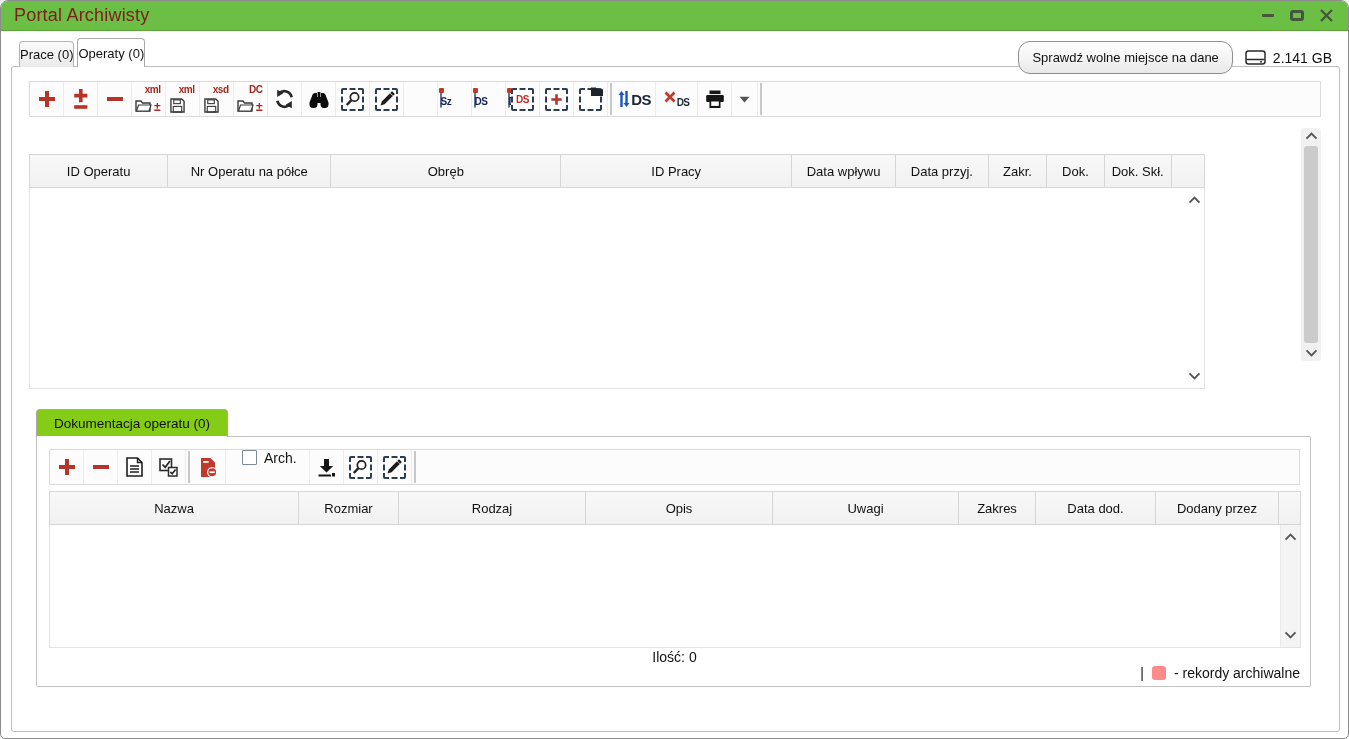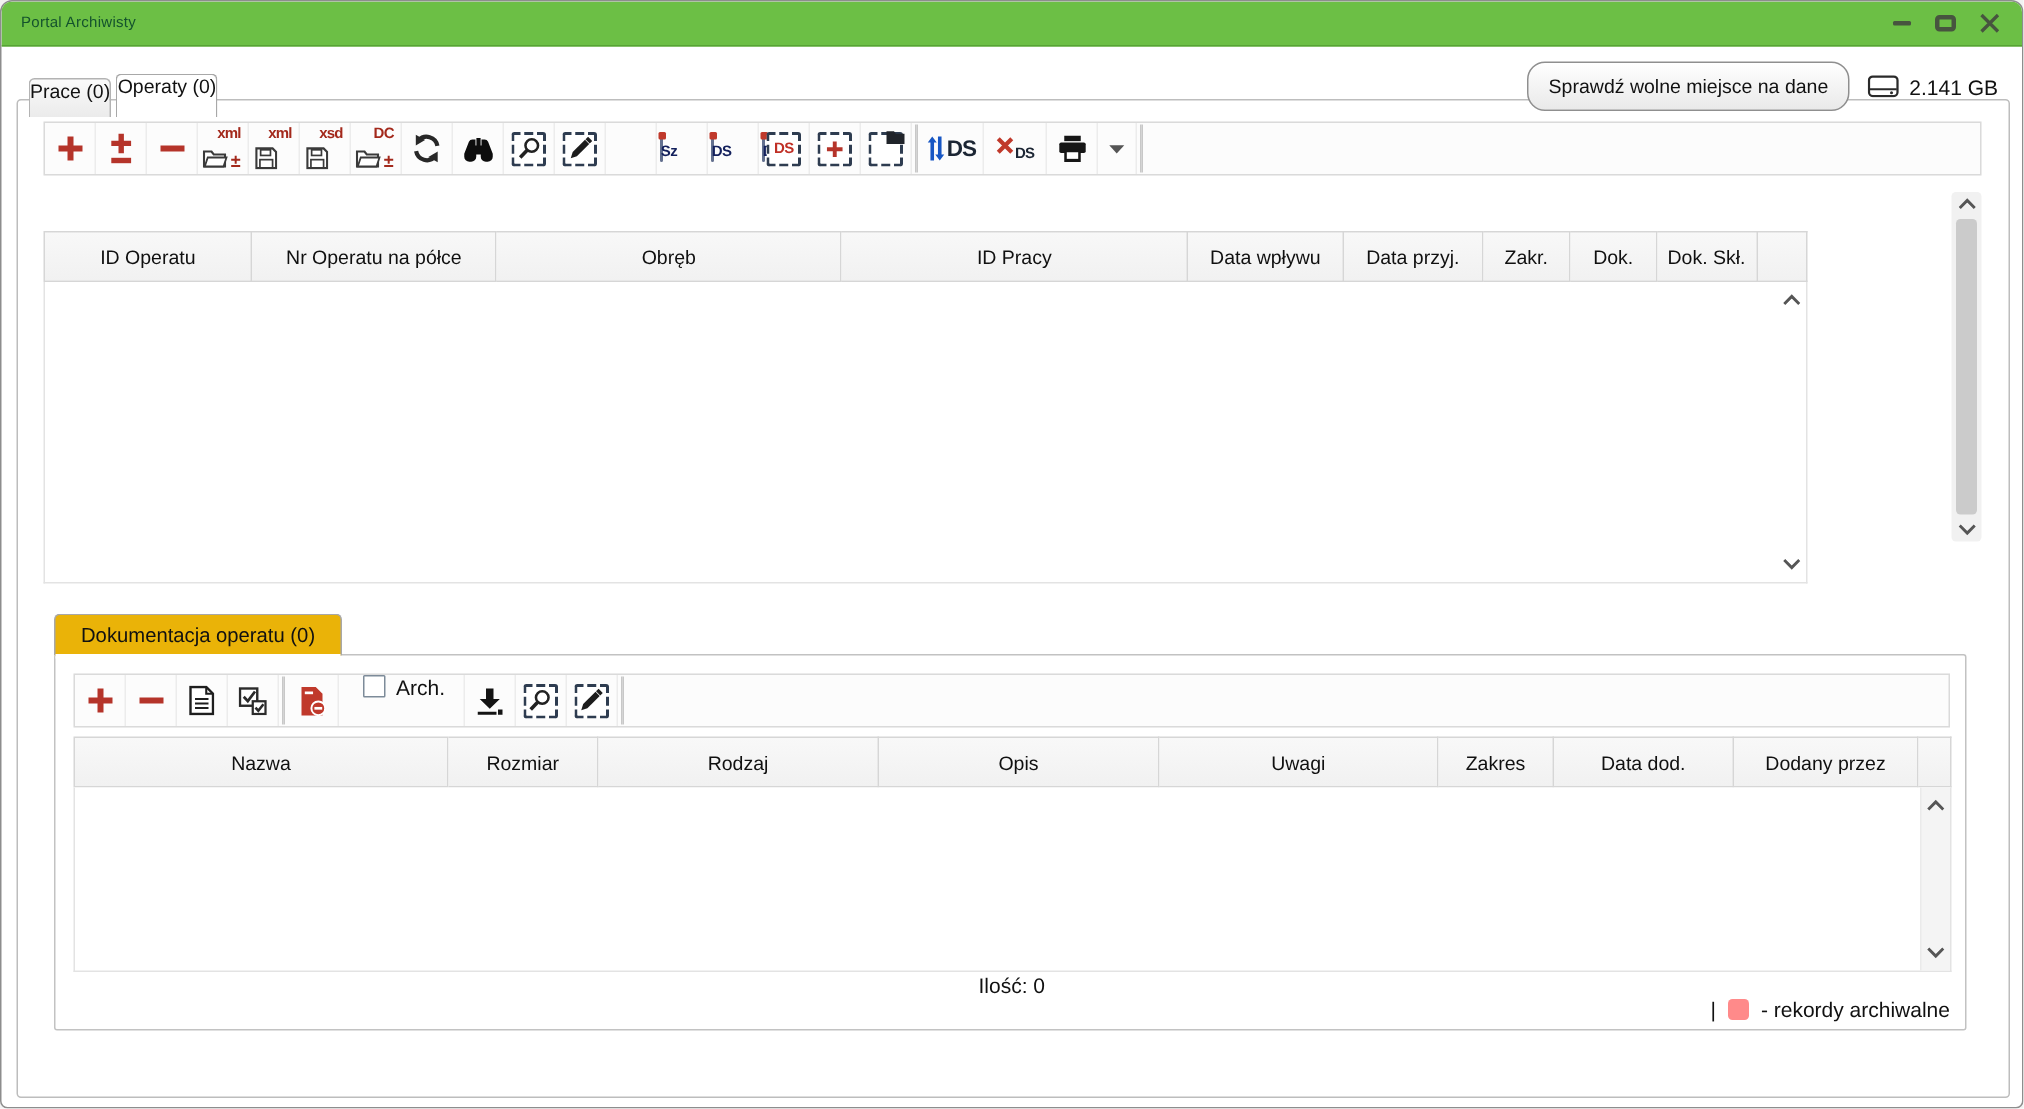--- a/index.html
+++ b/index.html
@@ -5,29 +5,29 @@
   * { box-sizing: border-box; margin: 0; padding: 0; }
   html,body { width:1349px; height:739px; }
   body { font-family:"Liberation Sans", sans-serif; background:#f2f2f2; position:relative; }
 
   .window { position:absolute; inset:0; background:#fff; border:1px solid #8d8d8d;
             border-radius:8px 8px 5px 5px; overflow:hidden; }
 
   
   .titlebar { height:30px; background:#6cbf45; display:flex; align-items:center;
               padding:0 12px 0 13px; border-bottom:1px solid #57a334; }
-  .titlebar .title { font-size:10px; color:#14532d; letter-spacing:.2px; }
+  .titlebar .title { font-size:18px; color:#7f1d1d; letter-spacing:.2px; }
   .win-controls { margin-left:auto; display:flex; align-items:center; gap:9px; }
   .wc { width:20px; height:20px; display:flex; align-items:center; justify-content:center; cursor:default; }
 
   
   .tabstrip { position:absolute; left:18px; top:37px; display:flex; align-items:flex-end; z-index:3; }
-  .tab { height:26px; padding:0 0; display:flex; align-items:flex-start;
+  .tab { height:26px; padding:0 0; display:flex; align-items:center;
          background:linear-gradient(#fafafa,#ebebeb); border:1px solid #b3b3b3; border-bottom:none;
-         border-radius:4px 4px 0 0; margin-right:3px; font-size:13px; color:#111;margin-top:11px; }
+         border-radius:4px 4px 0 0; margin-right:3px; font-size:13px; color:#111; }
   .tab.active { height:29px; background:#fff; border-color:#a8a8a8; position:relative; }
   .tab.active::after { content:""; position:absolute; left:0; right:0; bottom:-2px; height:3px; background:#fff; }
 
   .header-right { position:absolute; right:16px; top:40px; display:flex; align-items:center; gap:12px; z-index:3; }
   .pill-btn { height:33px; padding:0 13px; border:1px solid #8f8f8f; border-radius:12px;
               background:linear-gradient(#ffffff,#e9e9e9); font-size:13px; color:#111;
               display:flex; align-items:center; font-family:"Liberation Sans",sans-serif; }
   .disk-box { display:flex; align-items:center; gap:7px; font-size:14px; color:#111; }
 
   
@@ -87,21 +87,21 @@
   .vscroll { position:absolute; width:20px; display:flex; flex-direction:column; align-items:center; }
   .vscroll.inner { right:0; top:0; bottom:0; background:#fff; justify-content:space-between; padding:4px 0; }
   .vscroll.inner.gray { background:#f4f4f4; border-left:1px solid #eaeaea; }
   .sc-btn { width:18px; height:16px; display:flex; align-items:center; justify-content:center; }
   .outer-scroll { position:absolute; left:1289px; top:61px; width:20px; height:233px;
                   background:#f1f1f1; border-radius:3px; display:flex; flex-direction:column; align-items:center; }
   .outer-scroll .thumb { width:14px; flex:1; margin:2px 0; background:#cbcbcb; border-radius:3px; }
 
   
   .doc-tab { position:absolute; left:24px; top:342px; height:28px; padding:0 17px;
-             display:flex; align-items:center; background:#eab308; border:1px solid #a8a8a8; border-bottom:none;
+             display:flex; align-items:center; background:#84cc16; border:1px solid #a8a8a8; border-bottom:none;
              border-radius:4px 4px 0 0; font-size:13.5px; color:#111; z-index:2; }
   .doc-tab::after { content:""; position:absolute; left:0; right:0; bottom:-2px; height:3px; background:#fff; }
   .groupbox { position:absolute; left:24px; top:369px; width:1275px; height:251px;
               border:1px solid #c2c2c2; border-radius:2px; background:#fff; }
   .tb2 { left:12px; top:12px; width:1251px; }
   .g2 { left:12px; top:54px; width:1252px; }
   .g2 .grid-body { height:123px; }
 
   .status-row { position:absolute; left:12px; right:10px; top:212px; height:32px;
                 display:flex; align-items:center; font-size:14px; color:#111;flex-direction:column; }

